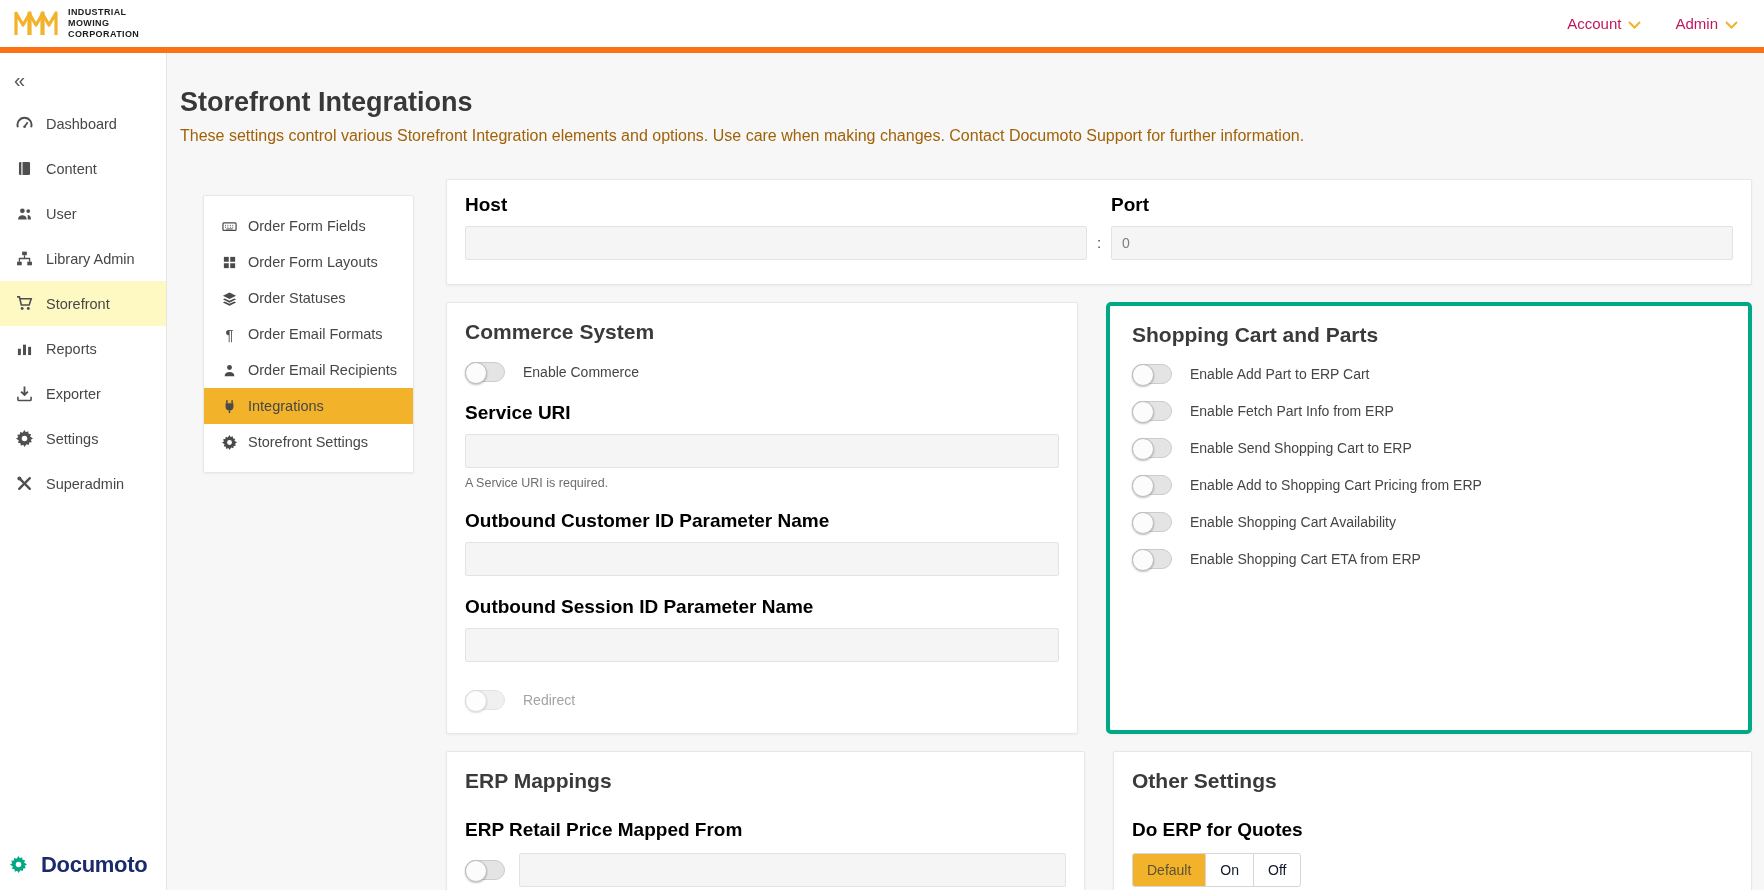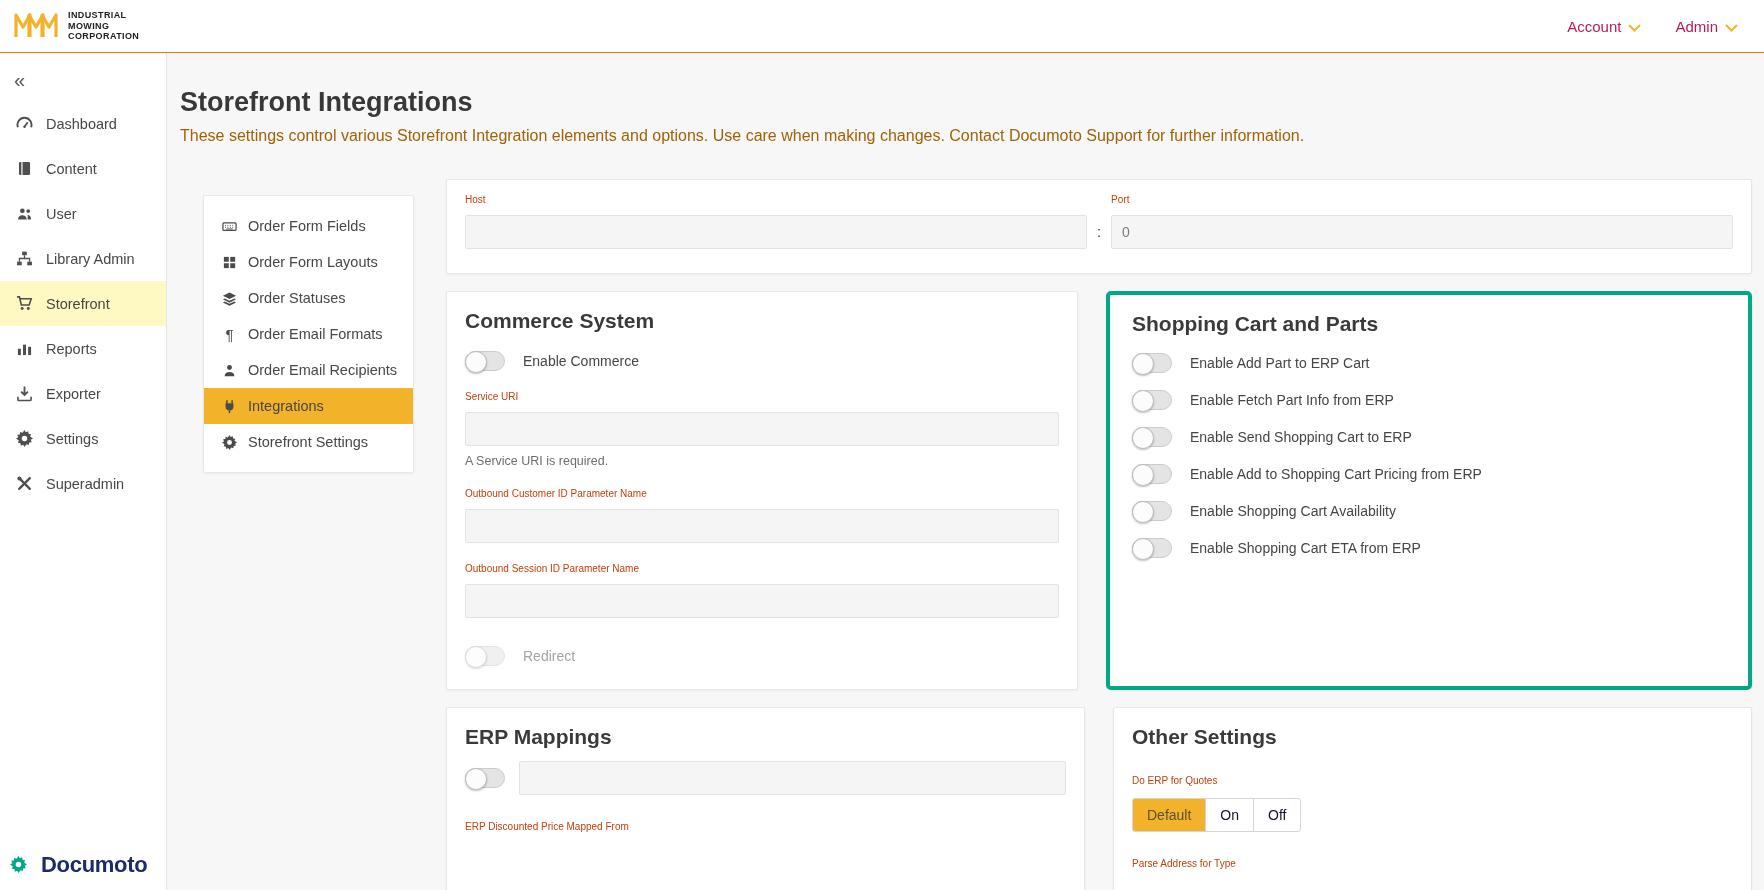--- a/index.html
+++ b/index.html
@@ -8,21 +8,21 @@
     font-family: "Liberation Sans", sans-serif;
     background:#f7f7f7; color:#3b3b3b;
   }
   :root{
     --yellow:#F2B32A; --teal:#00A886; --navy:#1B2A6B;
     --text:#3b3b3b; --muted:#6f6f6f; --border:#e5e5e5; --input-bg:#f5f5f5;
   }
 
   
   .topbar{
-    height:53px; background:#fff; border-bottom:1px solid #f97316;
+    height:53px; background:#fff; border-bottom:6px solid #f97316;
     display:flex; align-items:center; justify-content:space-between;
     padding:0 26px 0 14px;
   }
   .brand{ display:flex; align-items:center; gap:8px; }
   .brand-text{ display:flex; flex-direction:column; font-size:9px; font-weight:bold; letter-spacing:.4px; color:#1c1c1c; line-height:1.2; }
   .top-menus{ display:flex; gap:34px; }
   .top-menu{ display:flex; align-items:center; gap:7px; font-size:15px; color:#be185d; cursor:pointer; }
 
   
   .app{ display:flex; height:837px; overflow:hidden; }
@@ -65,21 +65,21 @@
   
   .panels{ flex:1; display:flex; flex-direction:column; gap:17px; }
   .card{
     background:#fff; border:1px solid #e7e7e7; box-shadow:0 1px 3px rgba(0,0,0,.05);
     border-radius:2px;
   }
   .card-title{ font-size:21px; font-weight:700; color:#3a3a3a; }
 
   .hostport{ display:flex; align-items:flex-end; gap:10px; padding:14px 18px 24px; }
   .hp-col{ flex:1; }
-  .field-label{ display:block; font-size:10px; font-weight:400; color:#c2410c; margin-bottom:10px; }
+  .field-label{ display:block; font-size:19px; font-weight:700; color:#000000; margin-bottom:10px; }
   .text-input{
     width:100%; height:34px; background:var(--input-bg); border:1px solid #e3e3e3;
     border-radius:2px; padding:0 10px; font-size:14px; color:#7c7c7c;
     font-family:"Liberation Sans", sans-serif;
   }
   .hp-colon{ font-size:15px; color:#4a4a4a; padding-bottom:9px; }
 
   .cards-row{ display:flex; gap:28px; align-items:stretch; }
   .cards-row > .card{ flex:1 1 0; }
 
@@ -412,20 +412,21 @@
             <div class="toggle-row">
               <span class="toggle"></span>
               <span class="toggle-label">Enable Shopping Cart ETA from ERP</span>
             </div>
           </div>
         </div>
 
         <div class="cards-row">
           <div class="card erp-card">
             <div class="card-title">ERP Mappings</div>
+            <label class="field-label">ERP Retail Price Mapped From</label>
             <div class="map-row">
               <span class="toggle"></span>
               <input class="text-input" value="" style="">
             </div>
             <label class="field-label">ERP Discounted Price Mapped From</label>
 
           </div>
 
           <div class="card other-card">
             <div class="card-title">Other Settings</div>

